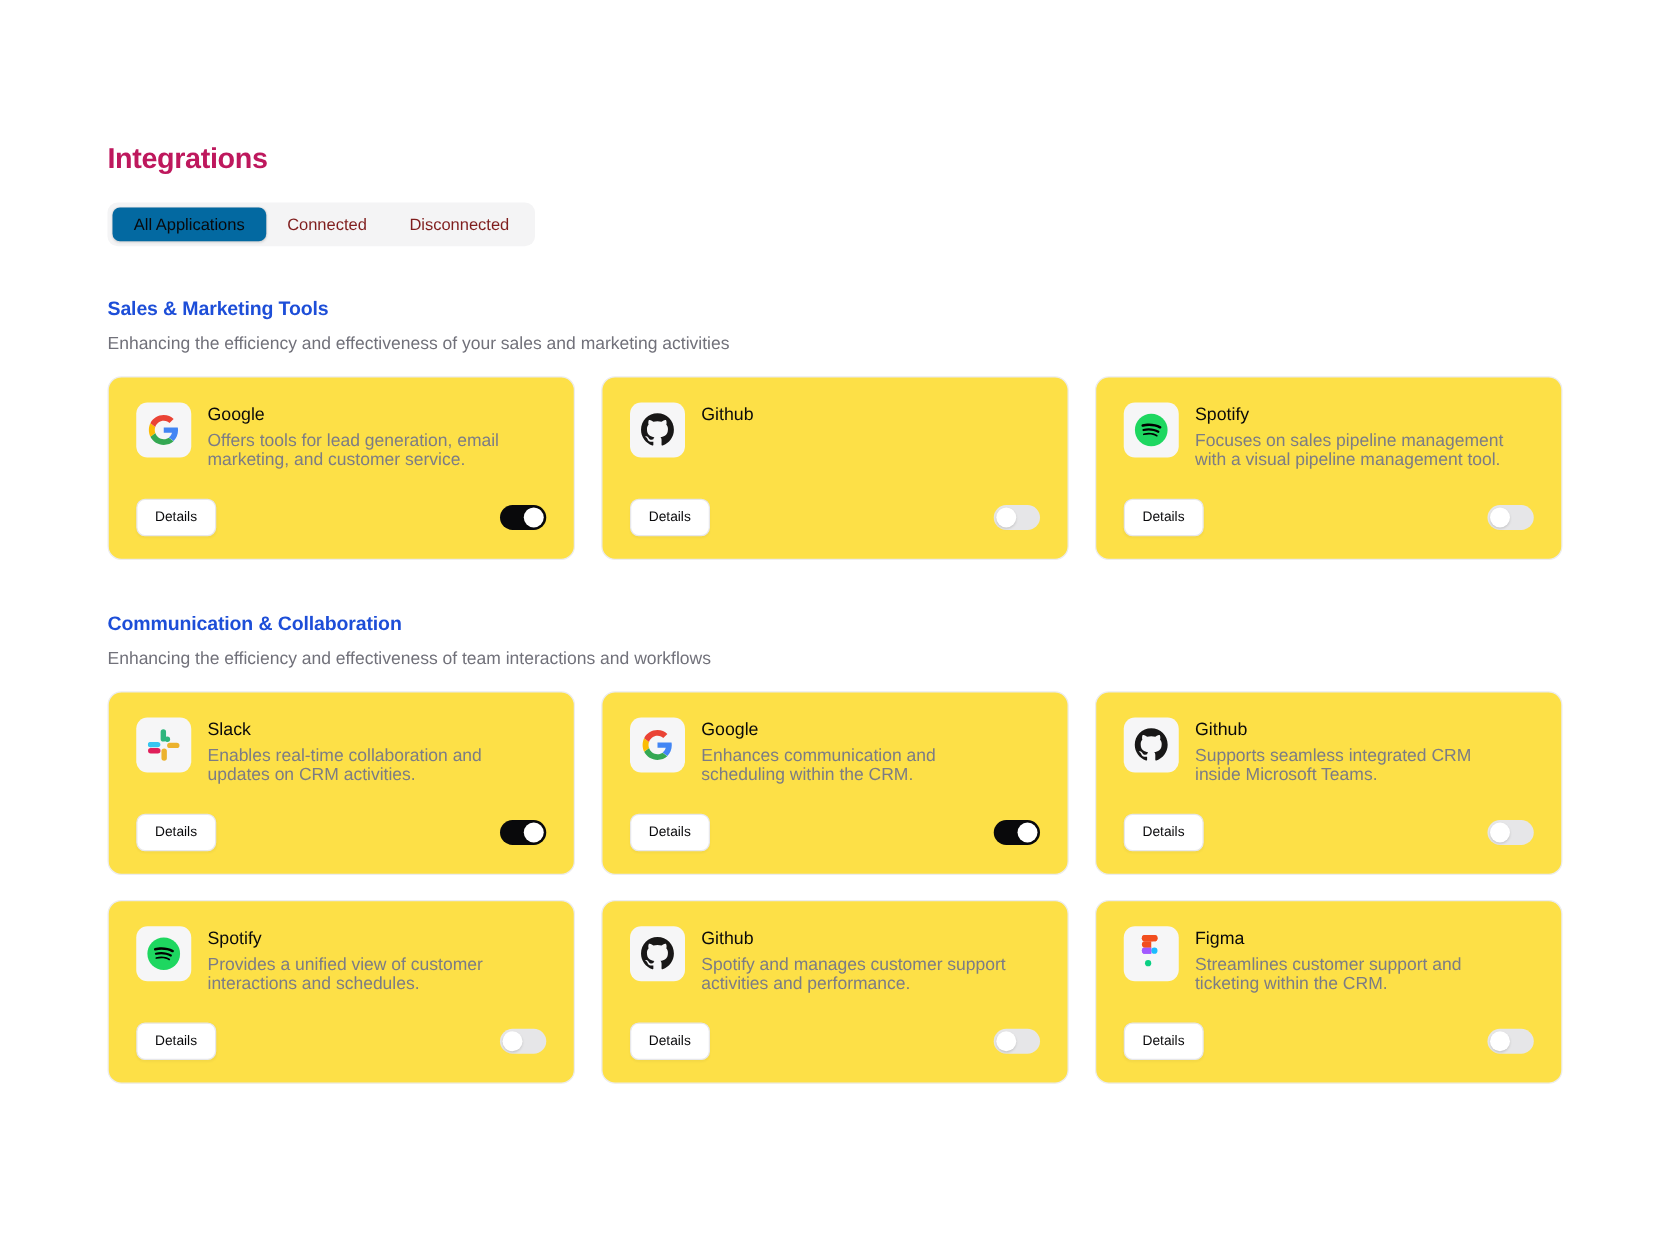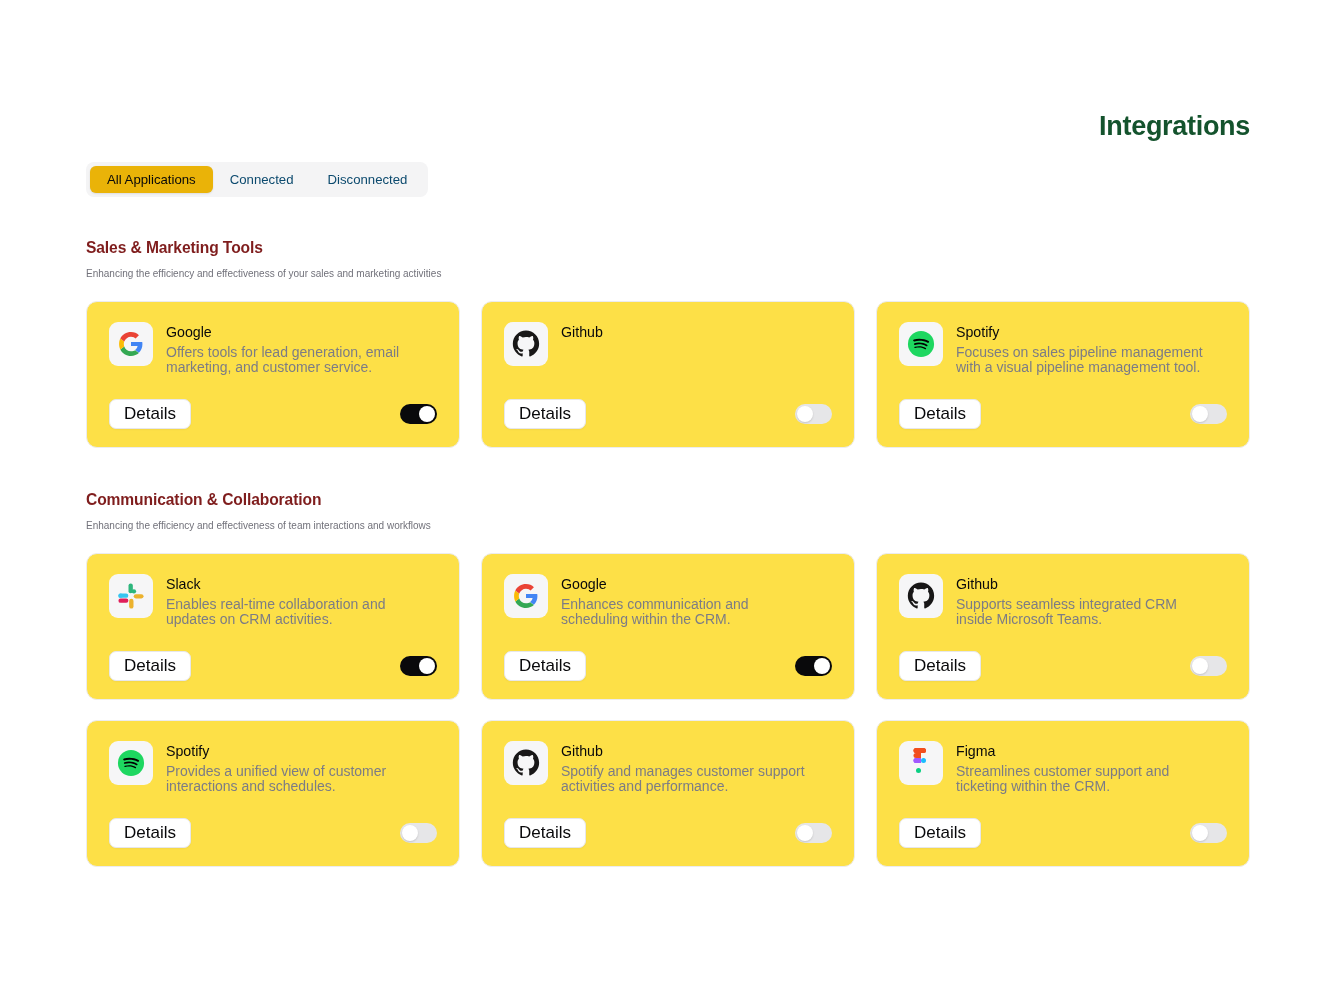--- a/index.html
+++ b/index.html
@@ -12,68 +12,67 @@
   }
   .page {
     width: 1336px;
     height: 1002px;
     position: relative;
     padding: 112px 86px 0 86px;
   }
 
   
   .page-title {
-    font-size: 27px;
+    font-size: 23px;
     font-weight: 700;
-    color: #14532d;
+    color: #be185d;
     letter-spacing: -0.3px;
     line-height: 28px;
-    text-align: right;
   }
 
   
   .tabs {
     margin-top: 22px;
     display: inline-flex;
     align-items: center;
     background: #f4f4f5;
     border-radius: 8px;
     padding: 4px;
     height: 35px;
   }
   .tab {
     font-size: 13.2px;
     font-weight: 500;
-    color: #0c4a6e;
+    color: #7f1d1d;
     line-height: 27px;
     padding: 0 17px;
     height: 27px;
     border-radius: 6px;
     cursor: pointer;
     white-space: nowrap;
   }
   .tab.active {
-    background: #eab308;
+    background: #0369a1;
     color: #09090b;
     box-shadow: 0 1px 2px rgba(0,0,0,0.09), 0 0 1px rgba(0,0,0,0.06);
   }
 
   
   .section { margin-top: 40px; }
   .section + .section { margin-top: 41px; }
   .section-title {
     font-size: 15.6px;
     font-weight: 700;
-    color: #7f1d1d;
+    color: #1d4ed8;
     letter-spacing: -0.1px;
     line-height: 22px;
   }
   .section-sub {
     margin-top: 6px;
-    font-size: 10px;
+    font-size: 14px;
     color: #71717a;
     line-height: 18px;
   }
 
   
   .grid {
     margin-top: 18px;
     display: grid;
     grid-template-columns: repeat(3, 374px);
     column-gap: 21px;
@@ -119,21 +118,21 @@
     line-height: 15.4px;
     max-width: 258px;
   }
   .card-foot {
     display: flex;
     align-items: center;
     justify-content: space-between;
   }
   .details-btn {
     font-family: "Liberation Sans", sans-serif;
-    font-size: 17px;
+    font-size: 11px;
     font-weight: 500;
     color: #09090b;
     background: #ffffff;
     border: 1px solid #e7e7ea;
     border-radius: 7px;
     padding: 0 14px;
     height: 30px;
     line-height: 28px;
     cursor: pointer;
     box-shadow: 0 1px 2px rgba(16,24,40,0.04);

